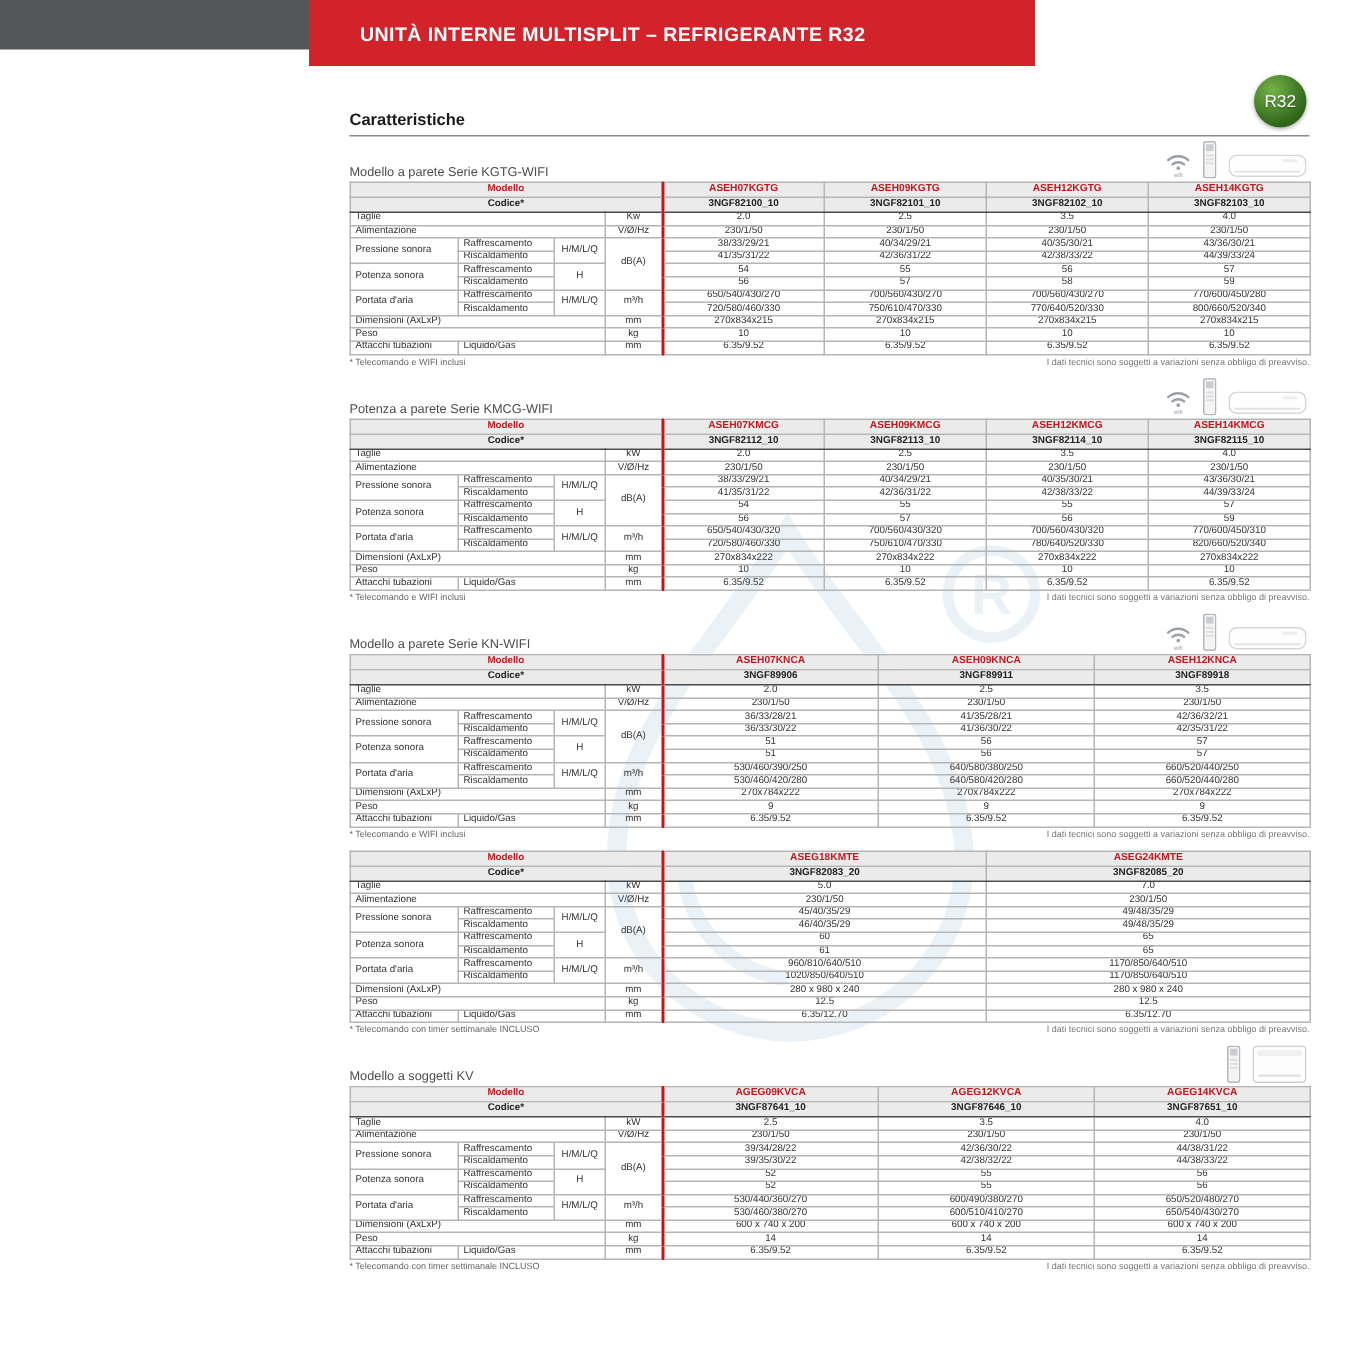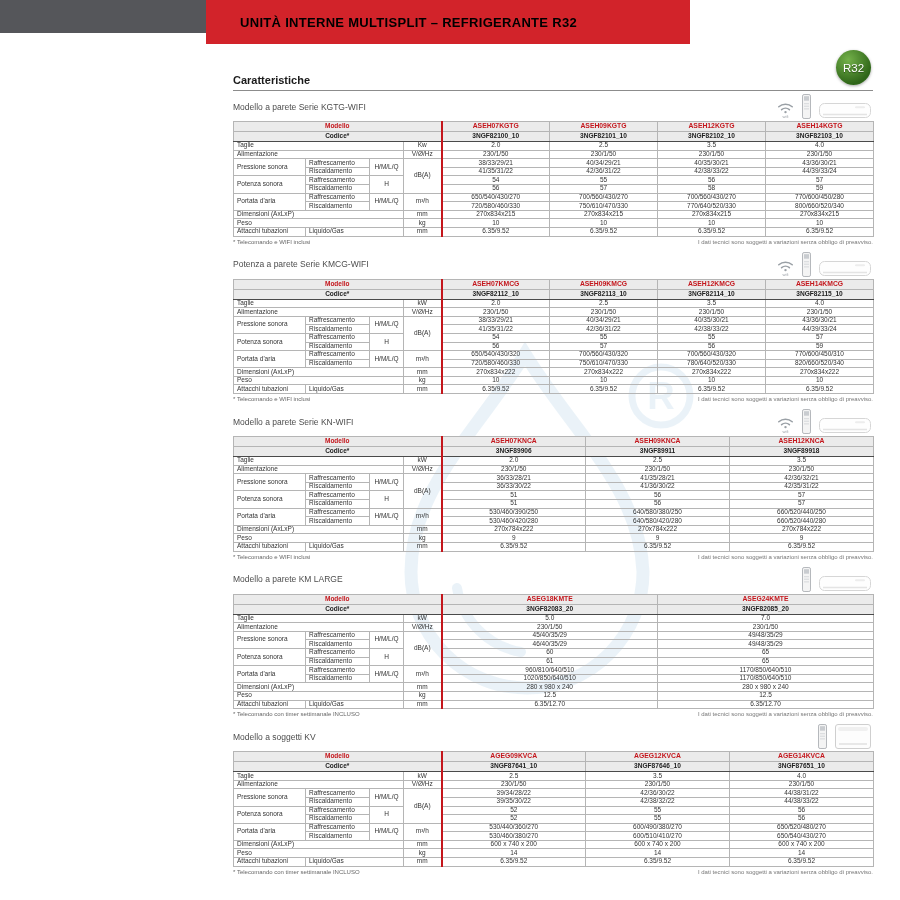--- a/index.html
+++ b/index.html
@@ -1,31 +1,31 @@
 <!DOCTYPE html>
 <html><head>
 <meta charset="utf-8">
 <style>
   *{margin:0;padding:0;box-sizing:border-box}
   html,body{width:900px;height:900px}
   body{background:#fff;font-family:"Liberation Sans",sans-serif;position:relative;overflow:hidden}
   .edge{position:absolute;left:0;top:0;width:206px;height:33px;background:#55565a}
   .banner{position:absolute;left:206px;top:0;width:484px;height:44px;background:#d2232a;display:flex;align-items:center;padding-left:34px}
-  .banner span{color:#000000;font-weight:bold;font-size:13px;letter-spacing:.3px}
+  .banner span{color:#ffffff;font-weight:bold;font-size:13px;letter-spacing:.3px}
   .content{position:absolute;left:233px;top:56px;width:640px}
   .char-row{position:relative;height:32px;display:flex;align-items:flex-end}
   .page-title{font-size:11px;font-weight:bold;color:#1a1a1a;padding-bottom:2px}
   .rule{border:none;border-top:1px solid #8c8c8c;margin-top:2px}
   .r32{position:absolute;right:2px;top:-6px;width:35px;height:35px;border-radius:50%;
        background:radial-gradient(circle at 35% 28%,#74b14a,#2e6518 72%);
        display:flex;align-items:center;justify-content:center;box-shadow:0 1px 3px rgba(0,0,0,.35)}
   .r32 span{color:#fff;font-weight:normal;font-size:11.5px;text-shadow:0 1px 1px rgba(0,0,0,.4)}
   .sec{margin-top:7px}
   .sec:first-of-type{margin-top:3px}
-  .sec-head{display:flex;justify-content:space-between;align-items:center;min-height:21px;padding-bottom:2px}
+  .sec-head{display:flex;justify-content:space-between;align-items:flex-end;min-height:21px;padding-bottom:2px}
   .sec-title{font-size:8.5px;color:#4d4d4d}
   .sec-icons{display:flex;align-items:flex-end;gap:8px;padding-right:2px}
   .icon{display:inline-block;line-height:0}
   .icon i{display:block;font-style:normal;font-size:4px;color:#9aa0a6;text-align:center;line-height:5px}
   table.spec{width:640px;border-collapse:collapse;table-layout:fixed}
   .spec th,.spec td{border:1px solid #b5b5b5;font-size:6.5px;line-height:6.8px;padding:.4px 2px;
       color:#333;text-align:center;font-weight:normal;white-space:nowrap;overflow:hidden}
   .spec th{height:10px;background:#ebebeb}
   .spec td{height:8.6px}
   .spec .mod{color:#c4161c;font-weight:bold}
@@ -490,37 +490,20 @@
               <td>6.35/9.52</td>
             </tr>
           </tbody>
         </table>
         <div class="foot">
           <span class="note">* Telecomando e WIFI inclusi</span>
           <span class="tech">I dati tecnici sono soggetti a variazioni senza obbligo di preavviso.</span>
         </div>
       </section>
       <section class="sec">
-        <div class="sec-head">
-          <span class="sec-title">Modello a parete KM LARGE</span>
-          <span class="sec-icons">
-            <span class="icon"><svg width="9" height="25" viewBox="0 0 9 25">
-                <rect x="0.5" y="0.5" width="8" height="24" rx="1.6" fill="#f4f4f4" stroke="#b5b8bc"></rect>
-                <rect x="2" y="2.2" width="5" height="4.5" fill="#c9ccd0"></rect>
-                <rect x="2" y="9" width="5" height="1.3" fill="#dcdee0"></rect>
-                <rect x="2" y="11.6" width="5" height="1.3" fill="#dcdee0"></rect>
-                <rect x="2" y="14.2" width="5" height="1.3" fill="#dcdee0"></rect>
-              </svg></span>
-            <span class="icon"><svg width="52" height="16" viewBox="0 0 52 16">
-                <rect x="0.5" y="0.5" width="51" height="14" rx="5" fill="#fefefe" stroke="#d6d6d6"></rect>
-                <path d="M4 11.5h44" stroke="#e4e4e4" stroke-width="1.4" fill="none"></path>
-                <rect x="36" y="3.2" width="10" height="2" rx="1" fill="#ededed"></rect>
-              </svg></span>
-          </span>
-        </div>
         <table class="spec">
           <colgroup>
             <col style="width: 72px;">
             <col style="width: 64px;">
             <col style="width: 34px;">
             <col style="width: 38px;">
             <col style="width: 216px;">
             <col style="width: 216px;">
           </colgroup>
           <tbody>

